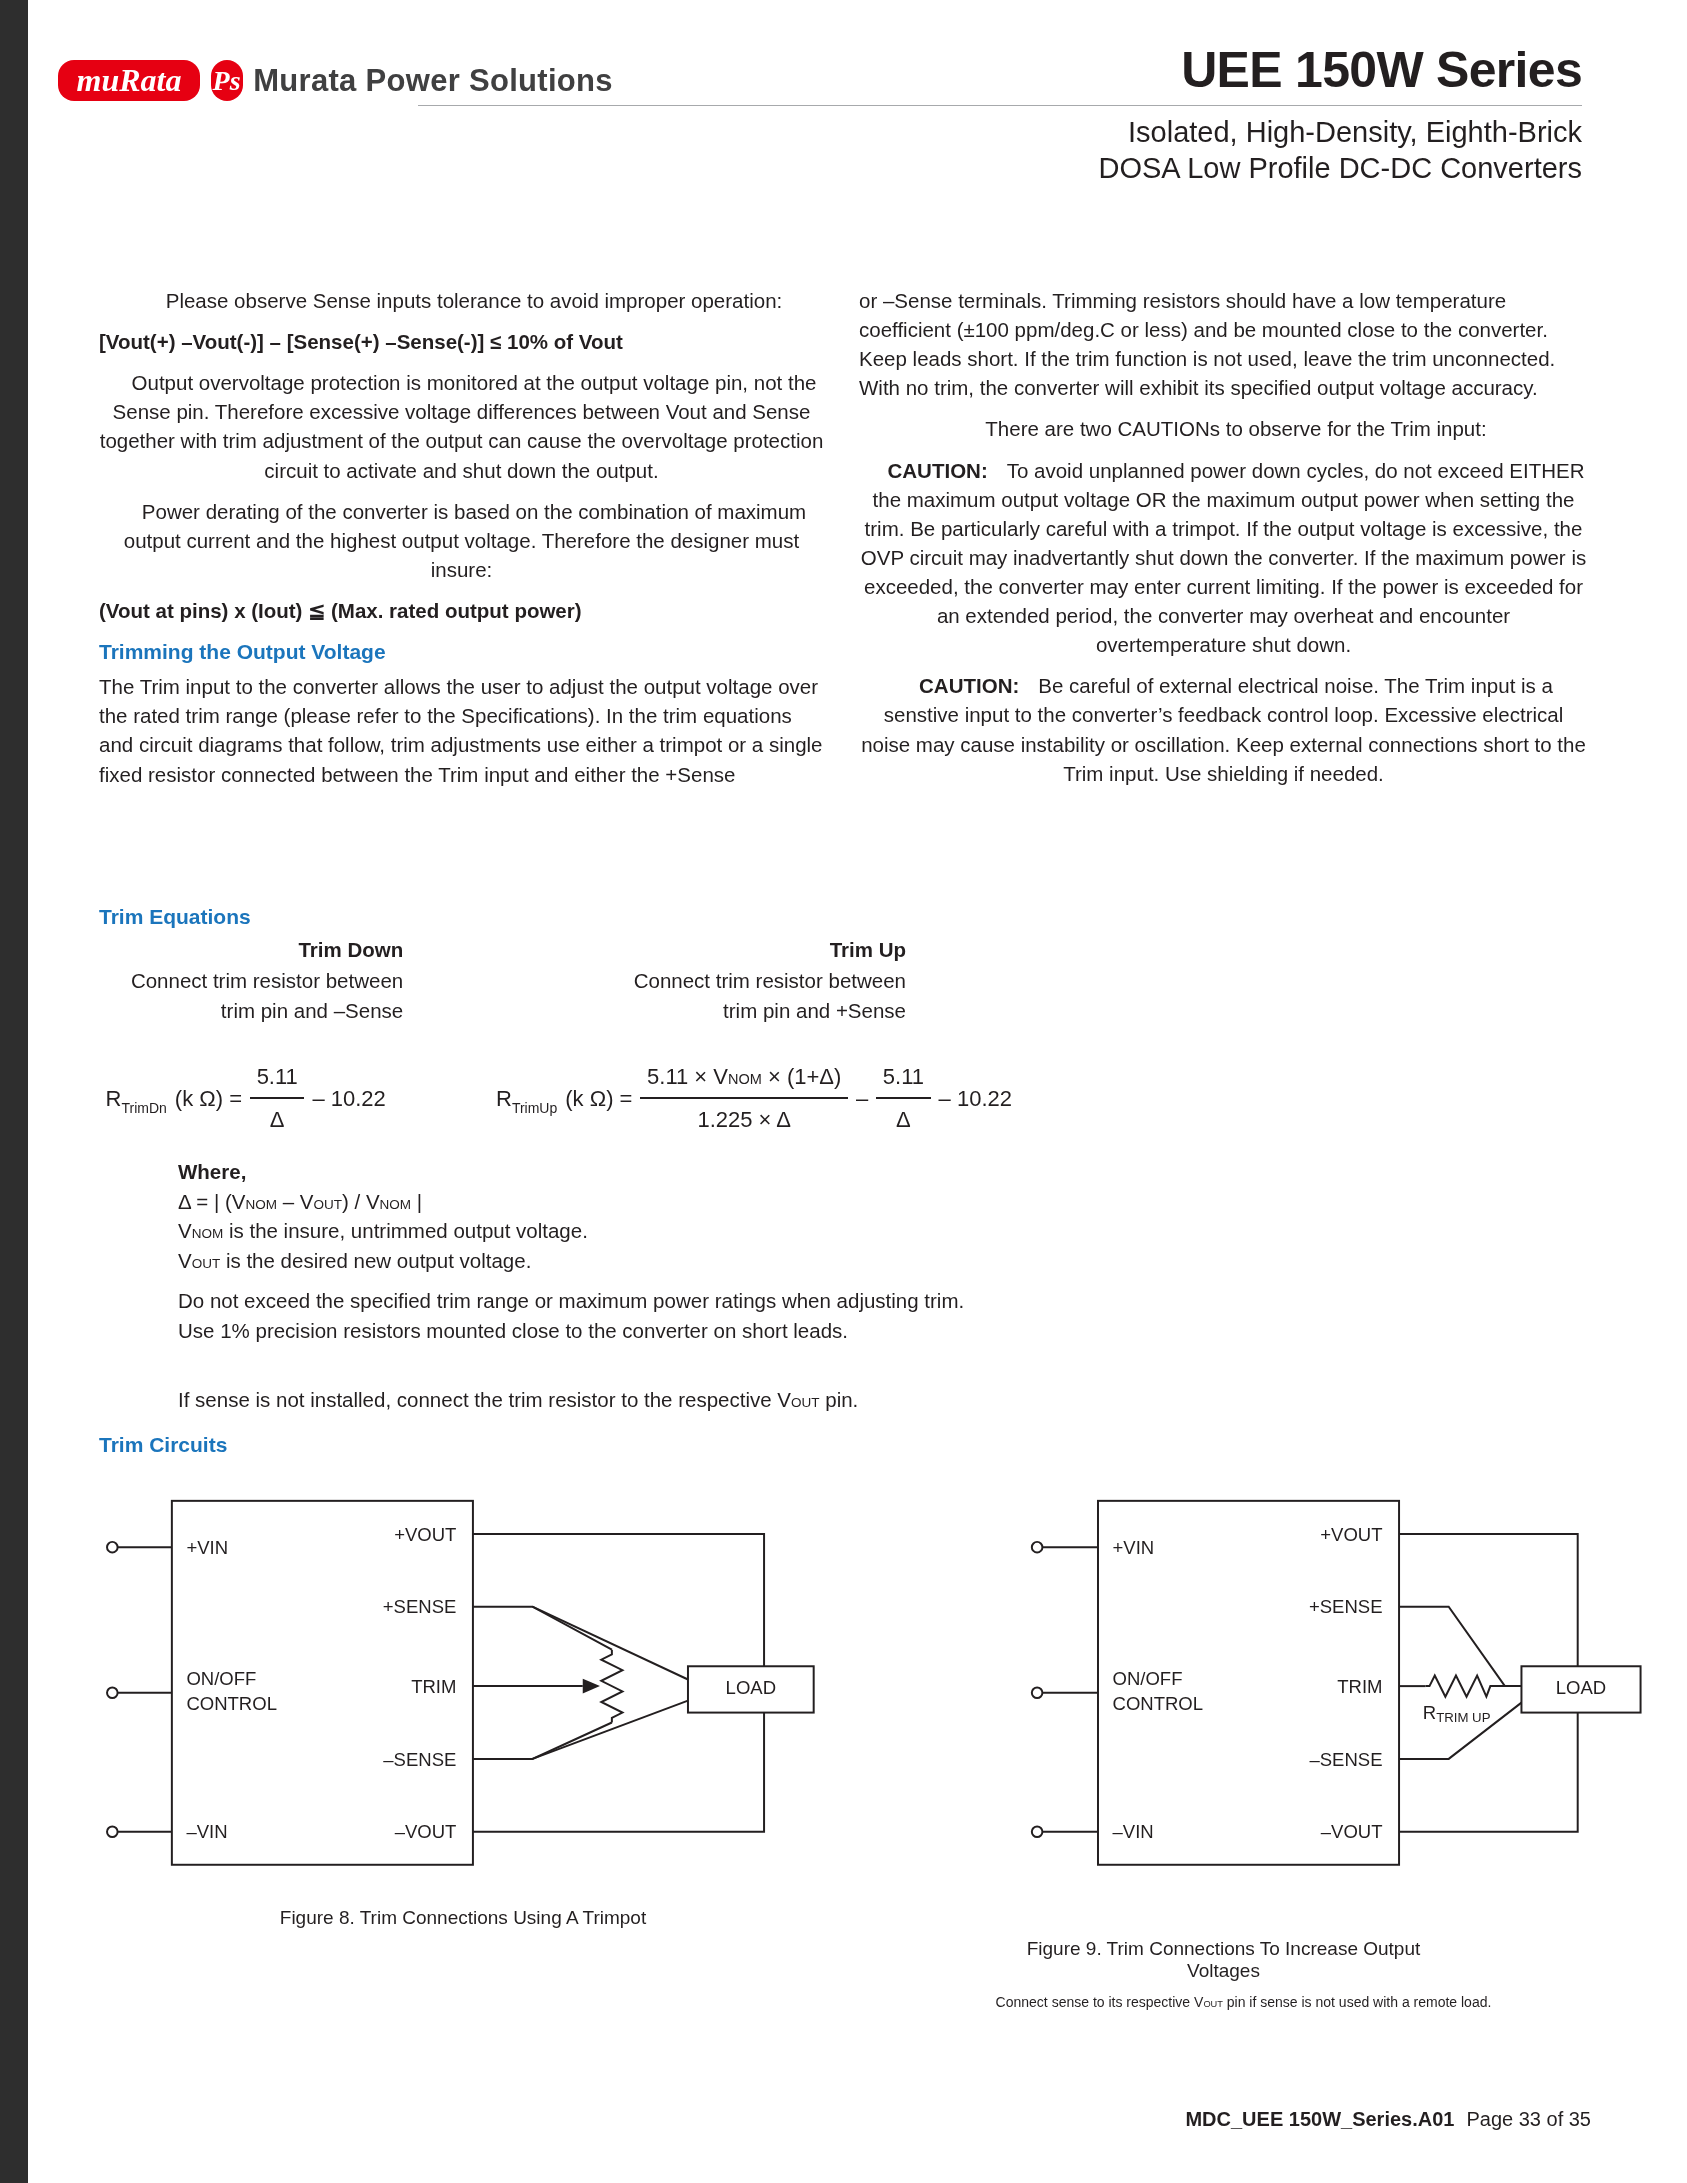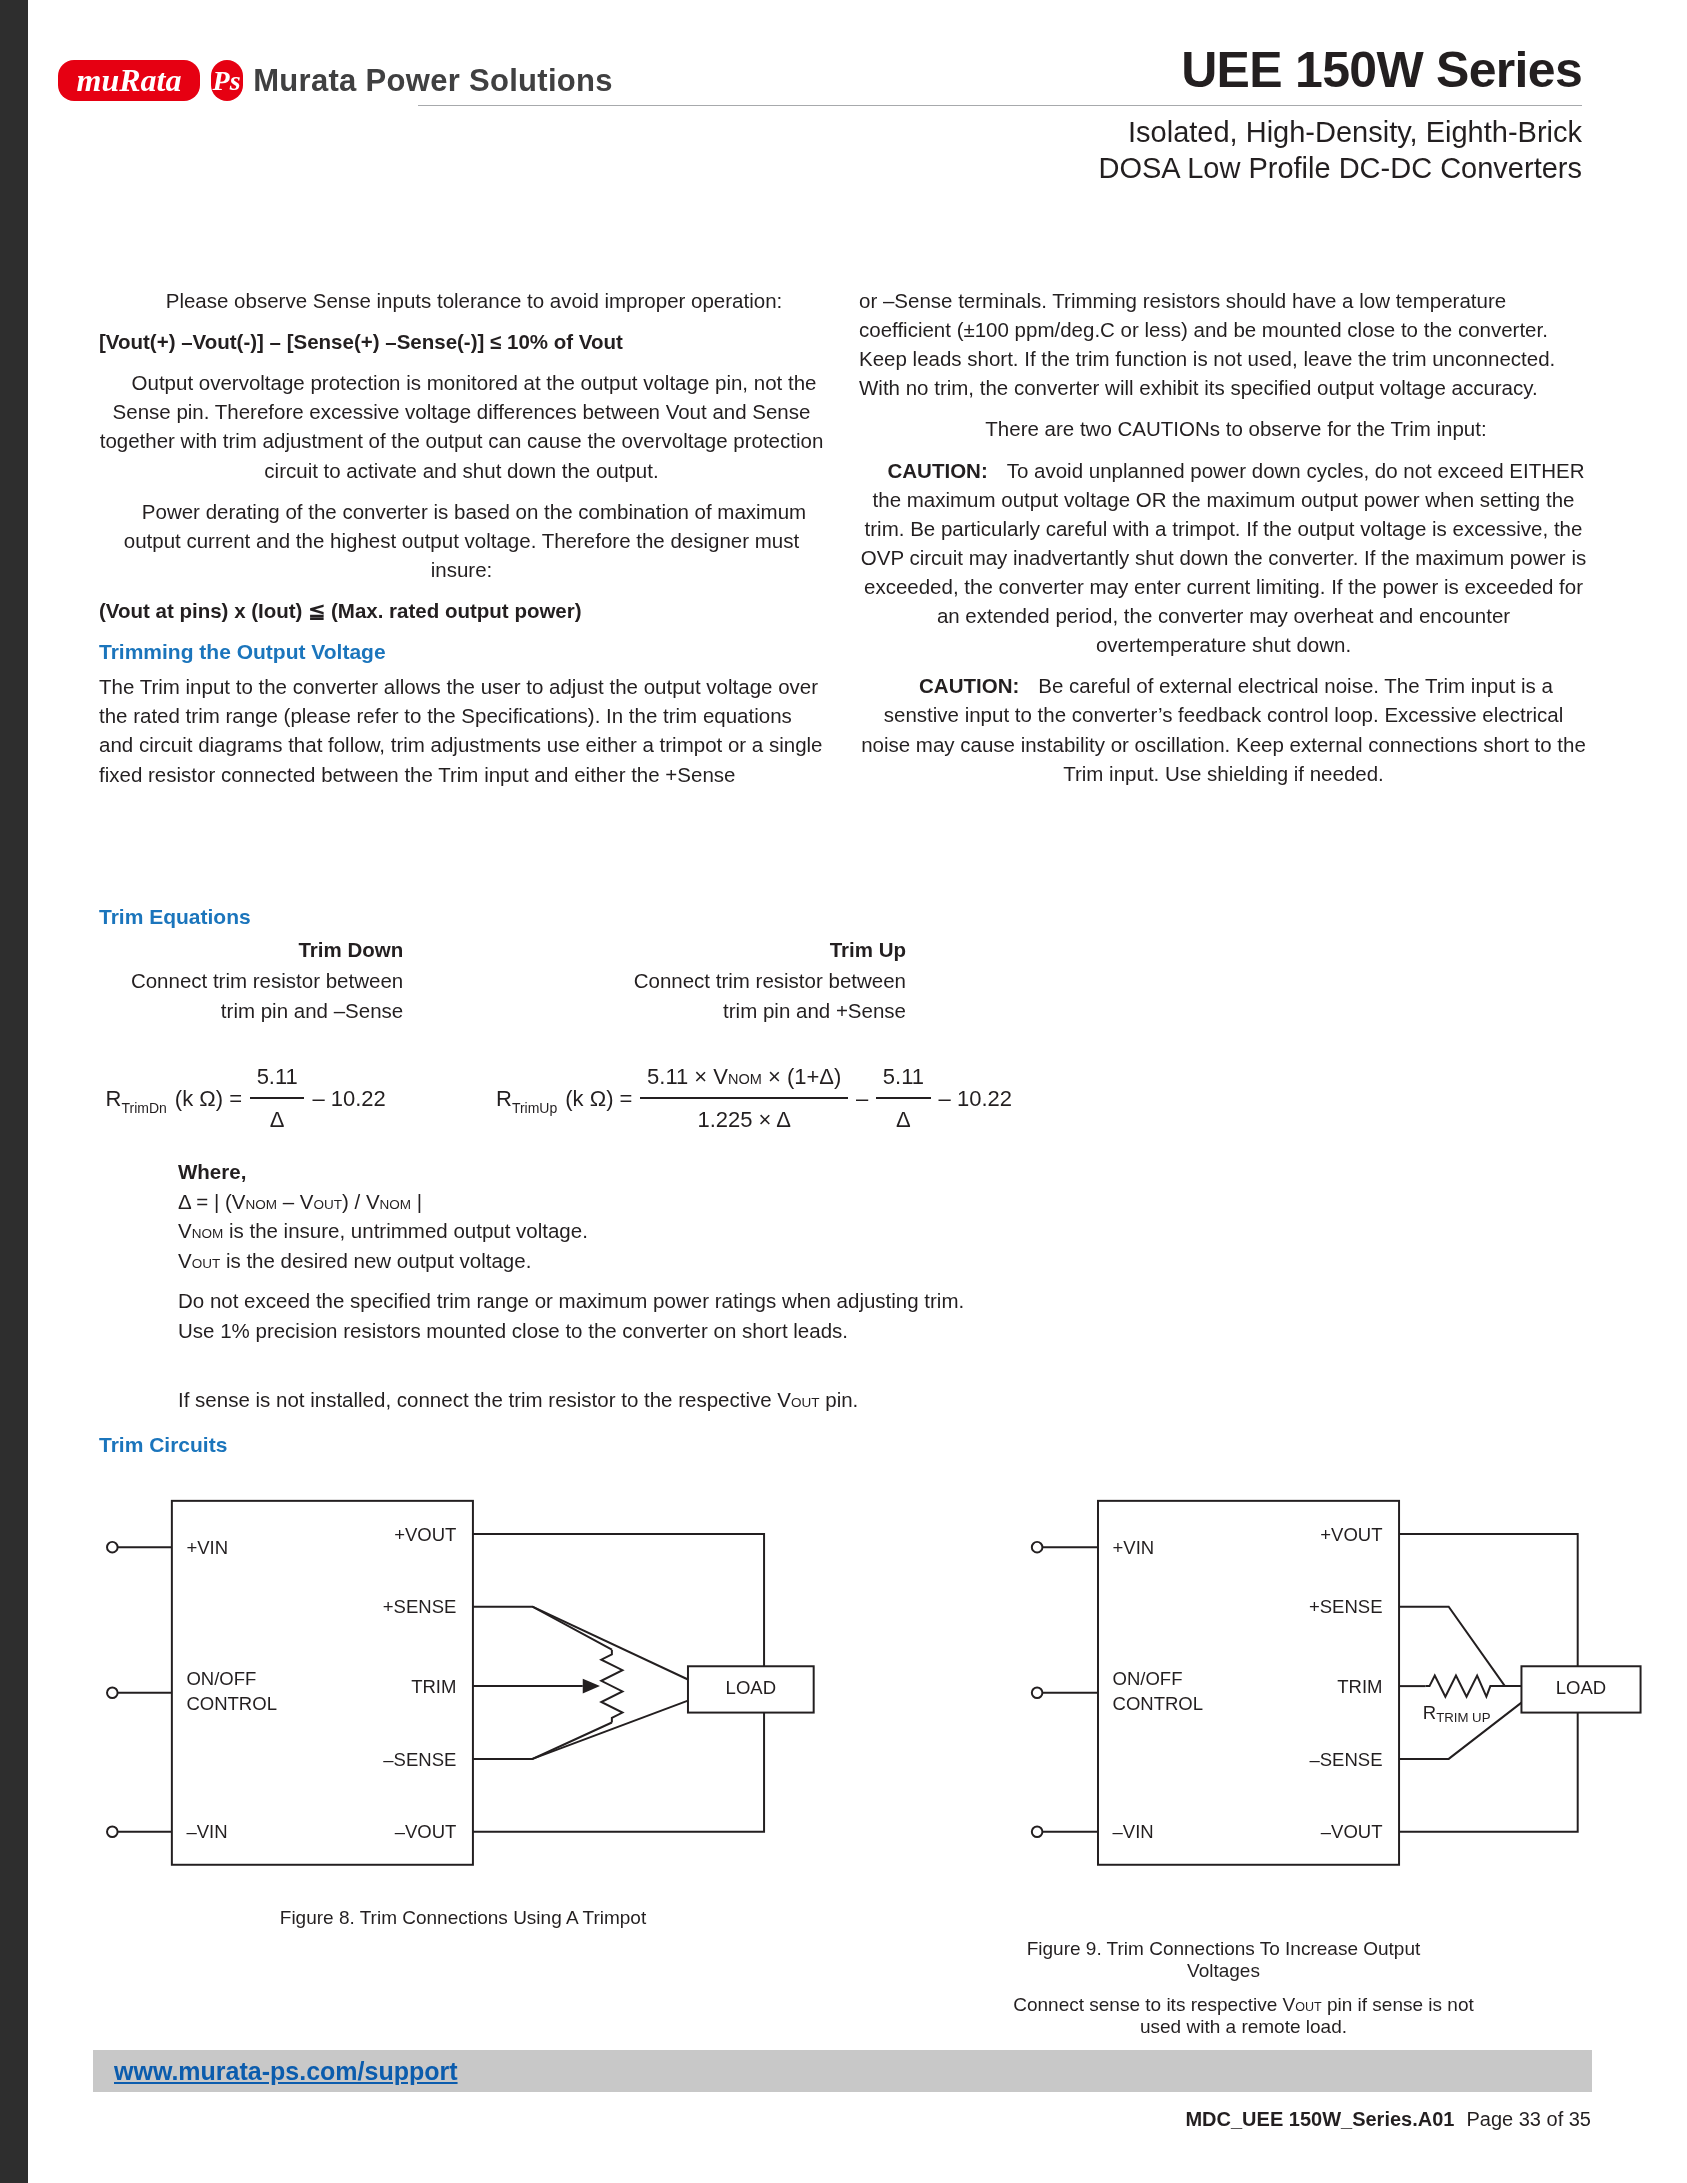--- a/index.html
+++ b/index.html
@@ -50,21 +50,21 @@
   .note3{position:absolute;left:79px;top:491px;}
 
   
   .tc-heading{position:absolute;left:99px;top:1433px;color:#1b75bc;font-weight:bold;font-size:21px;}
   .fig{position:absolute;top:1481px;}
   .fig8{left:99px;width:728px;}
   .fig9{left:992px;width:695px;}
   .fig svg text{font-family:"Liberation Sans",sans-serif;font-size:28px;fill:#231f20;}
   .fig-caption{text-align:center;font-size:19px;margin-top:26.5px;}
   .fig9 .fig-caption{width:463px;margin-top:58px;}
-  .fig9-note{width:503px;text-align:center;font-size:19px;margin-top:12px;}
+  .fig9-note{width:503px;text-align:center;font-size:14px;margin-top:12px;}
 
   
   .footer-bar{position:absolute;left:93px;top:2050px;width:1499px;height:42px;background:#c8c8c8;
               display:flex;align-items:center;padding-left:21px;box-sizing:border-box;}
   .footer-link{color:#0b5cad;font-weight:bold;font-size:25px;text-decoration:underline;}
   .footer-doc{position:absolute;right:96px;top:2108px;font-size:20px;}
   .footer-doc .id{font-weight:bold;margin-right:12px;}
 </style>
 </head>
 <body>
@@ -230,20 +230,17 @@
         <text x="590" y="430" text-anchor="end">–SENSE</text>
         <text x="590" y="540" text-anchor="end">–VOUT</text>
         <text x="890" y="322" text-anchor="middle">LOAD</text>
         <text x="702" y="360" text-anchor="middle"><tspan>R</tspan><tspan font-size="20" dy="4">TRIM UP</tspan></text>
       </g>
     </svg>
     <div class="fig-caption">Figure 9. Trim Connections To Increase Output Voltages</div>
     <div class="fig9-note"><span>Connect sense to its respective V</span><sub>OUT</sub><span> pin if sense is not used with a remote load.</span></div>
   </div>
 
-  <div class="footer-bar">
-    <a class="footer-link" href="#">www.murata-ps.com/support</a>
-  </div>
   <div class="footer-doc">
     <span class="id">MDC_UEE 150W_Series.A01</span><span>Page 33 of 35</span>
   </div>
 </div>
 
 
 </body></html>

